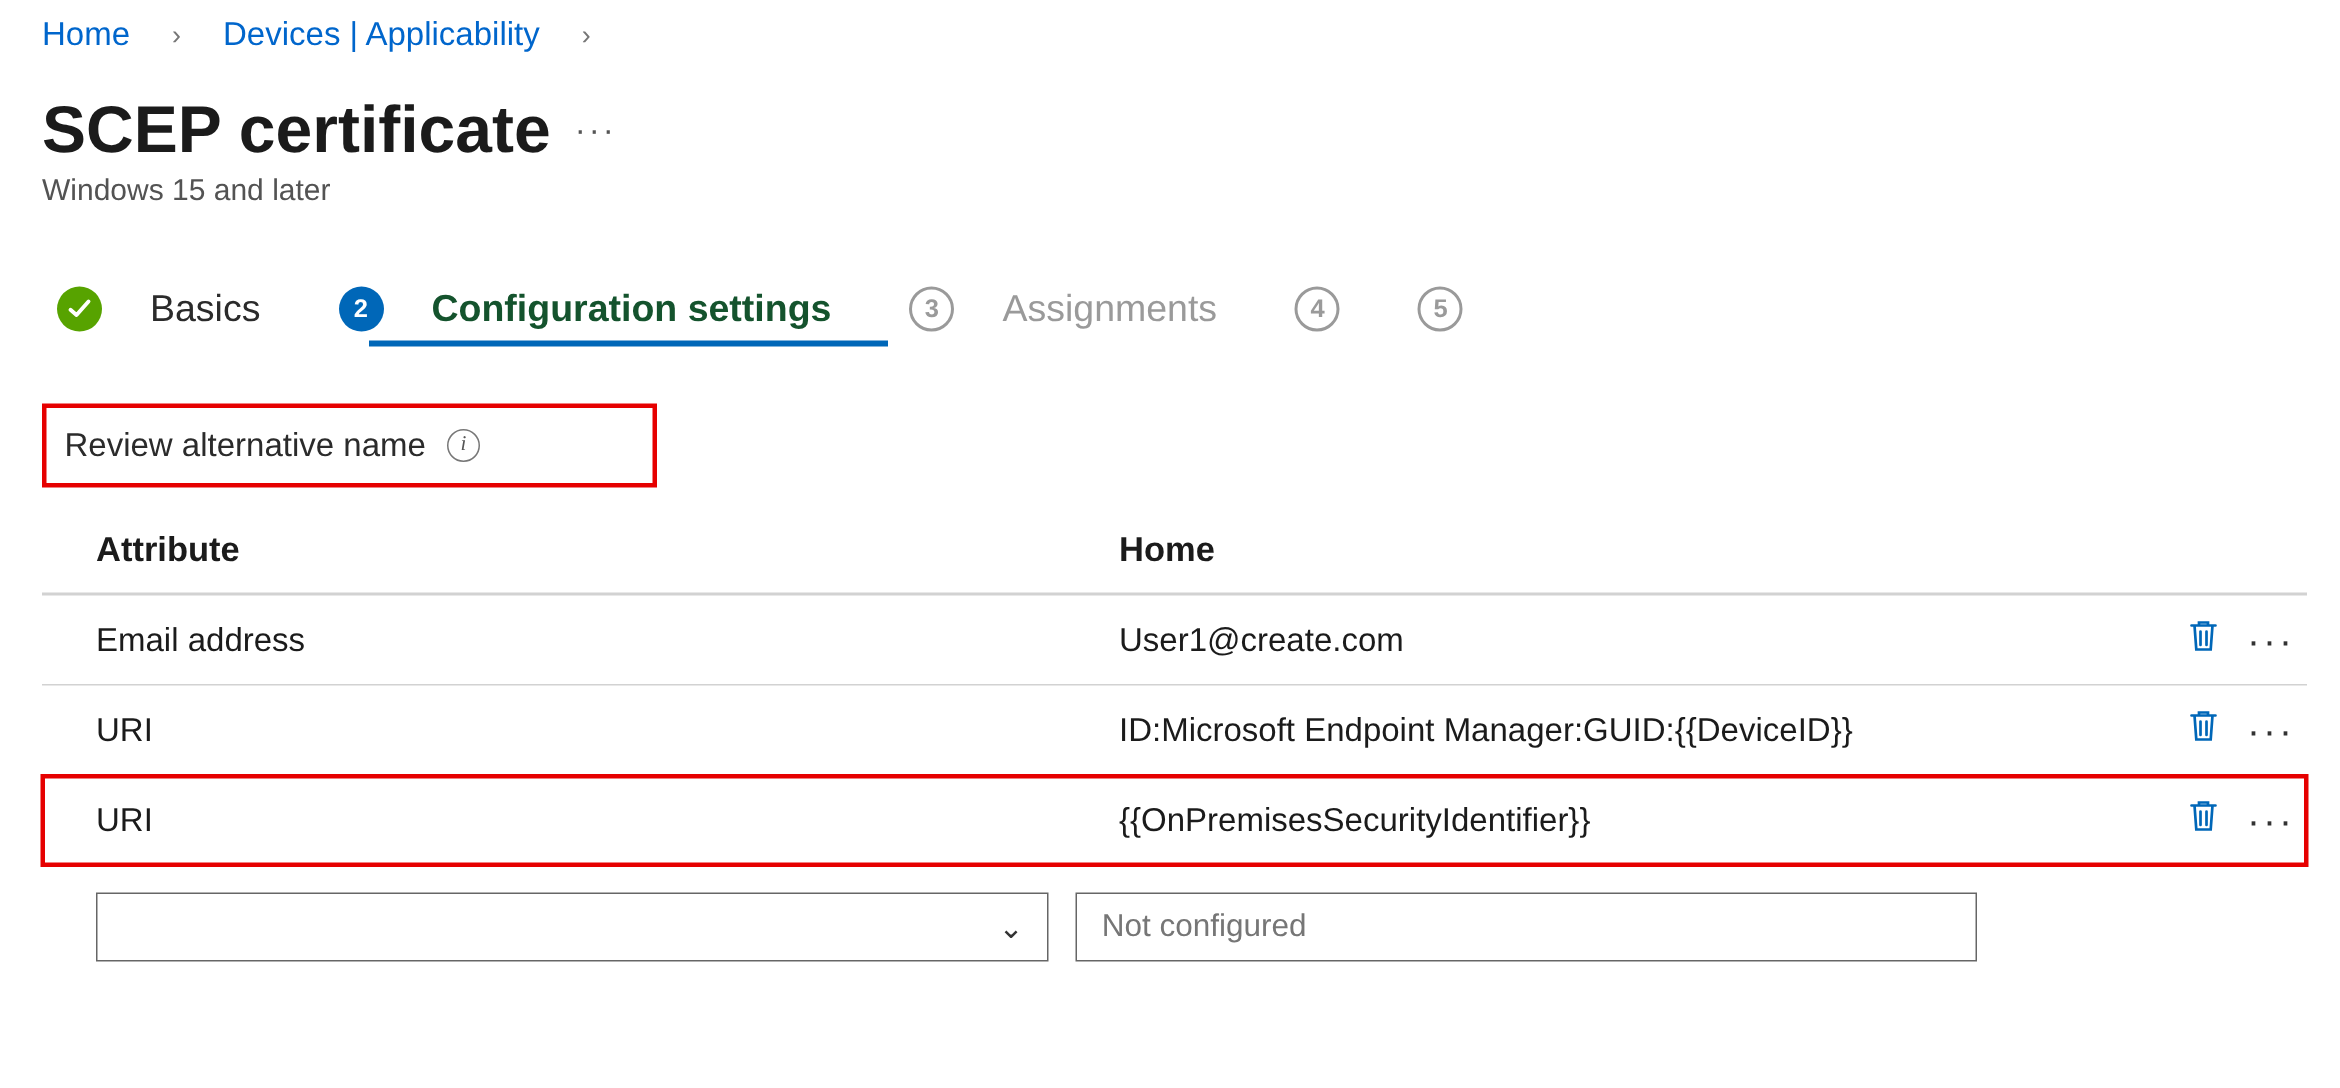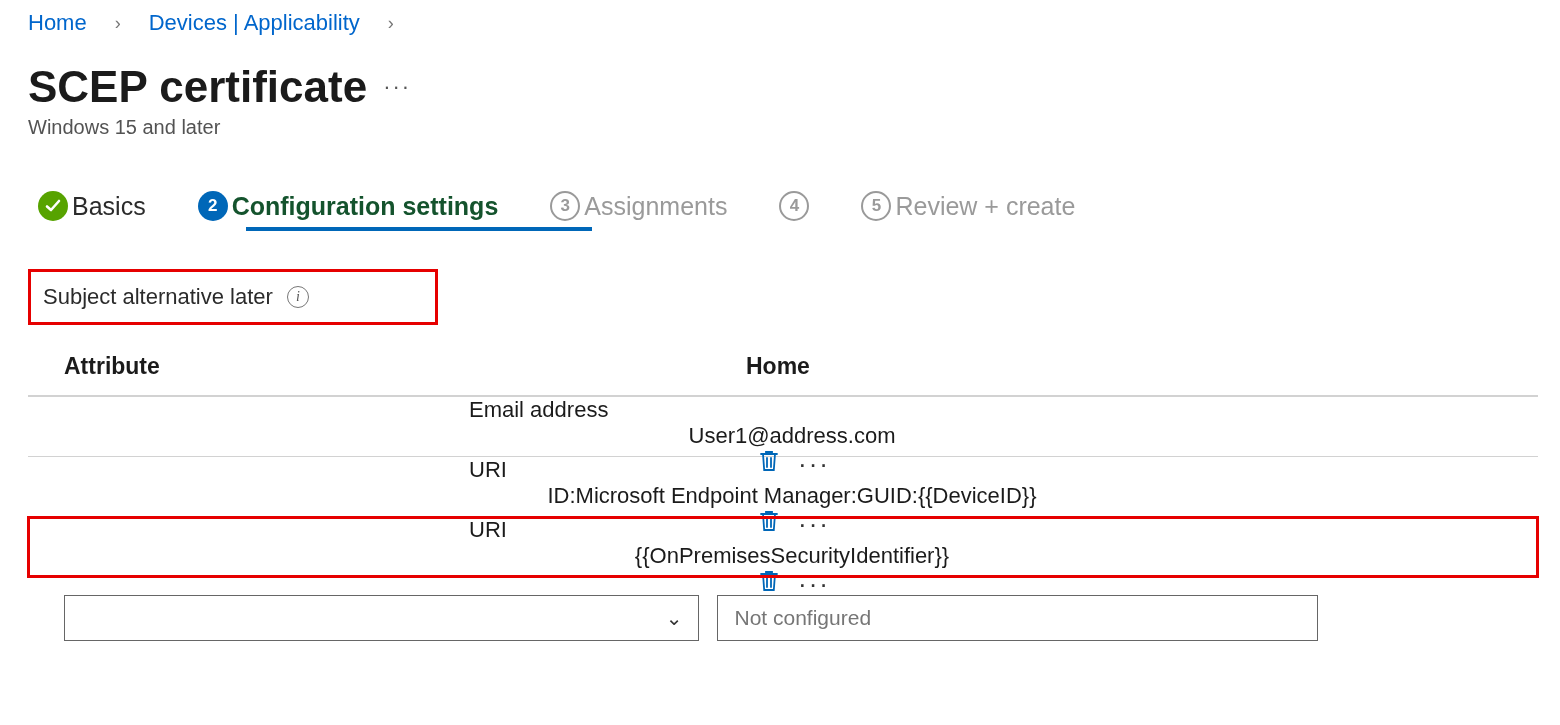--- a/index.html
+++ b/index.html
@@ -29,21 +29,21 @@
   .crumbs .chev{color:var(--muted2);font-size:18px;}
 
   
   .title-row{display:flex;align-items:center;gap:16px;}
   .title{font-size:44px;font-weight:600;margin:0;line-height:1.05;}
   .more-dots{color:#555;font-size:22px;letter-spacing:2px;cursor:pointer;}
   .subtitle{font-size:20px;color:#535353;margin-top:6px;margin-bottom:52px;}
 
   
   .wizard{display:flex;align-items:center;gap:52px;font-size:25px;padding-bottom:8px;margin-left:10px;}
-  .step{display:flex;align-items:center;gap:4px;white-space:nowrap;}
+  .step{display:flex;align-items:center;gap:32px;white-space:nowrap;}
   .step .circle{width:30px;height:30px;border-radius:50%;display:flex;align-items:center;justify-content:center;font-size:17px;font-weight:600;}
   .step.done .circle{background:var(--green);color:#fff;}
   .step.done .lbl{color:#2b2b2b;}
   .step.current .circle{background:var(--accent);color:#fff;}
   .step.current .lbl{font-weight:600;color:#14532d;}
   .step.future .circle{border:2px solid var(--muted);color:var(--muted);background:#fff;}
   .step.future .lbl{color:var(--muted);}
   .wizard-underline{height:4px;background:var(--accent);width:346px;margin-left:218px;margin-top:-2px;margin-bottom:38px;}
 
   
@@ -52,21 +52,21 @@
     border:3px solid var(--highlight);
     width:410px;height:56px;padding:0 12px;
     font-size:22px;color:#2b2b2b;margin-bottom:12px;
   }
   .info-icon{width:22px;height:22px;border:1.6px solid #777;border-radius:50%;display:inline-flex;align-items:center;justify-content:center;font-size:14px;color:#555;font-family:Georgia,serif;font-style:italic;}
 
   
   .tbl{width:1510px;}
   .thead,.trow{display:flex;align-items:center;height:60px;}
   .thead{font-weight:600;font-size:23px;border-bottom:2px solid var(--border);}
-  .trow{font-size:22px;border-bottom:1.5px solid var(--border);flex-direction:column;}
+  .trow{font-size:22px;border-bottom:1.5px solid var(--border);}
   .col-attr{width:700px;padding-left:36px;}
   .col-val{flex:1;padding-left:18px;}
   .col-act{width:110px;display:flex;align-items:center;gap:18px;justify-content:flex-end;padding-right:8px;}
   .icon-del{color:var(--accent);cursor:pointer;}
   .row-more{font-size:26px;letter-spacing:2px;color:#333;cursor:pointer;line-height:0;}
   .row-highlight{outline:3px solid var(--highlight);outline-offset:-2px;}
 
   
   .input-row{display:flex;gap:18px;margin-top:18px;padding-left:36px;padding-right:220px;}
   .fake-select,.fake-input{
@@ -108,40 +108,39 @@
   </div>
   <div class="step future">
     <span class="circle">3</span>
     <span class="lbl">Assignments</span>
   </div>
   <div class="step future">
     <span class="circle">4</span>
   </div>
   <div class="step future">
     <span class="circle">5</span>
-    <span class="lbl">Review + create</span>
   </div>
 </div>
 <div class="wizard-underline"></div>
 
 <div class="section-head">
-  <span>Subject alternative later</span>
+  <span>Review alternative name</span>
   <span class="info-icon">i</span>
 </div>
 
 <div class="tbl">
   <div class="thead">
     <div class="col-attr">Attribute</div>
     <div class="col-val">Home</div>
     <div class="col-act"></div>
   </div>
 
   <div class="trow">
     <div class="col-attr">Email address</div>
-    <div class="col-val">User1@address.com</div>
+    <div class="col-val">User1@create.com</div>
     <div class="col-act">
       <span class="icon-del">
         <svg width="22" height="24" viewBox="0 0 22 24">
             <path d="M3 5h16M8 5V3h6v2M5 5l1.2 16h9.6L17 5M9 9v9M13 9v9" stroke="currentColor" stroke-width="1.8" fill="none" stroke-linecap="round"></path>
           </svg>
       </span>
       <span class="row-more">···</span>
     </div>
   </div>
 

